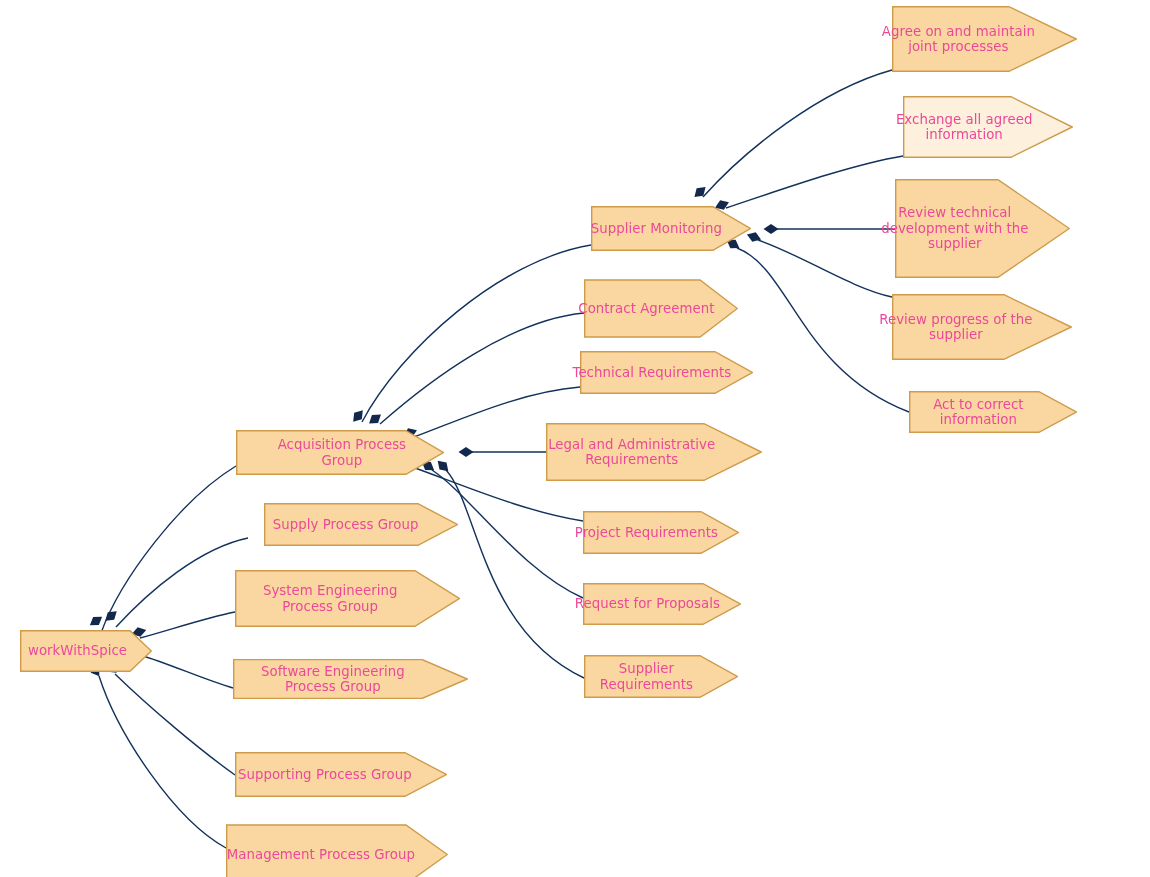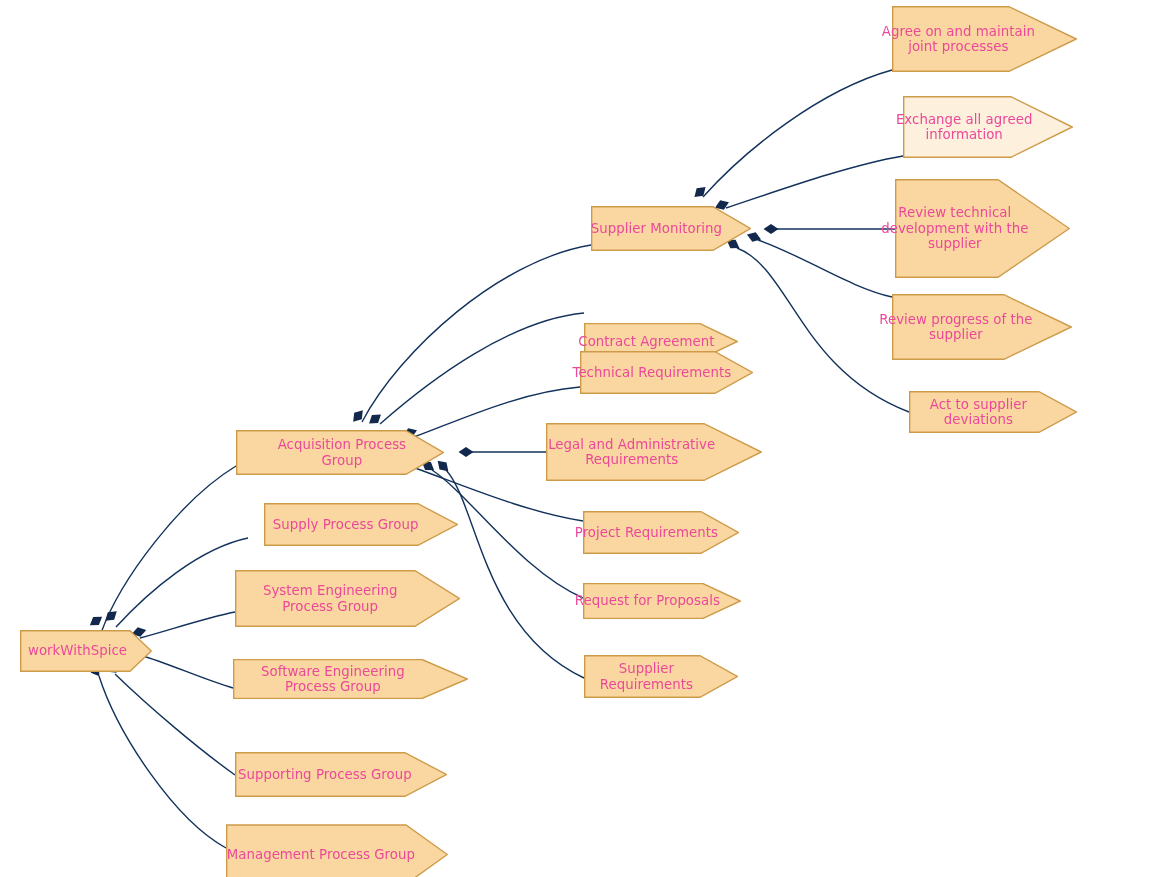--- a/index.html
+++ b/index.html
@@ -184,21 +184,21 @@
           <polygon points="0.7,0.7 180,0.7 221.3,22.5 180,44.3 0.7,44.3" fill="#fad7a0" stroke="#cd9b4a" stroke-width="1.4" stroke-linejoin="miter" vector-effect="non-scaling-stroke"></polygon>
         </svg>
         <span class="node-label" style="transform: translateX(-16.1538px);">Management Process Group</span>
       </div>
       <div class="node" style="left: 591px; top: 206px; width: 160px; height: 45px;">
         <svg class="node-shape" viewBox="0 0 160 45" preserveAspectRatio="none">
           <polygon points="0.7,0.7 122,0.7 159.3,22.5 122,44.3 0.7,44.3" fill="#fad7a0" stroke="#cd9b4a" stroke-width="1.4" stroke-linejoin="miter" vector-effect="non-scaling-stroke"></polygon>
         </svg>
         <span class="node-label" style="transform: translateX(-14.6154px);">Supplier Monitoring</span>
       </div>
-      <div class="node" style="left: 584px; top: 279px; width: 154px; height: 37px; margin-top: 44px;">
+      <div class="node" style="left: 584px; top: 279px; width: 154px; height: 59px;">
         <svg class="node-shape" viewBox="0 0 154 43" preserveAspectRatio="none">
           <polygon points="0.7,0.7 116,0.7 153.3,21.5 116,42.3 0.7,42.3" fill="#fad7a0" stroke="#cd9b4a" stroke-width="1.4" stroke-linejoin="miter" vector-effect="non-scaling-stroke"></polygon>
         </svg>
         <span class="node-label" style="transform: translateX(-14.6154px);">Contract Agreement</span>
       </div>
       <div class="node" style="left: 580px; top: 351px; width: 173px; height: 43px;">
         <svg class="node-shape" viewBox="0 0 173 43" preserveAspectRatio="none">
           <polygon points="0.7,0.7 135,0.7 172.3,21.5 135,42.3 0.7,42.3" fill="#fad7a0" stroke="#cd9b4a" stroke-width="1.4" stroke-linejoin="miter" vector-effect="non-scaling-stroke"></polygon>
         </svg>
         <span class="node-label" style="transform: translateX(-14.6154px);">Technical Requirements</span>
@@ -209,21 +209,21 @@
         </svg>
         <span class="node-label" style="transform: translateX(-14.6154px);">Project Requirements</span>
       </div>
       <div class="node" style="left: 546px; top: 423px; width: 216px; height: 58px;">
         <svg class="node-shape" viewBox="0 0 216 58" preserveAspectRatio="none">
           <polygon points="0.7,0.7 158,0.7 215.3,29 158,57.3 0.7,57.3" fill="#fad7a0" stroke="#cd9b4a" stroke-width="1.4" stroke-linejoin="miter" vector-effect="non-scaling-stroke"></polygon>
         </svg>
         <span class="node-label" style="transform: translateX(-22.3077px);">Legal and Administrative
 Requirements</span>
       </div>
-      <div class="node" style="left: 583px; top: 583px; width: 158px; height: 36px;">
+      <div class="node" style="left: 583px; top: 583px; width: 158px; height: 42px;">
         <svg class="node-shape" viewBox="0 0 158 43" preserveAspectRatio="none">
           <polygon points="0.7,0.7 120,0.7 157.3,21.5 120,42.3 0.7,42.3" fill="#fad7a0" stroke="#cd9b4a" stroke-width="1.4" stroke-linejoin="miter" vector-effect="non-scaling-stroke"></polygon>
         </svg>
         <span class="node-label" style="transform: translateX(-14.6154px);">Request for Proposals</span>
       </div>
       <div class="node" style="left: 584px; top: 655px; width: 154px; height: 43px;">
         <svg class="node-shape" viewBox="0 0 154 43" preserveAspectRatio="none">
           <polygon points="0.7,0.7 116,0.7 153.3,21.5 116,42.3 0.7,42.3" fill="#fad7a0" stroke="#cd9b4a" stroke-width="1.4" stroke-linejoin="miter" vector-effect="non-scaling-stroke"></polygon>
         </svg>
         <span class="node-label" style="transform: translateX(-14.6154px);">Supplier Requirements</span>
@@ -254,17 +254,17 @@
         <svg class="node-shape" viewBox="0 0 180 66" preserveAspectRatio="none">
           <polygon points="0.7,0.7 112,0.7 179.3,33 112,65.3 0.7,65.3" fill="#fad7a0" stroke="#cd9b4a" stroke-width="1.4" stroke-linejoin="miter" vector-effect="non-scaling-stroke"></polygon>
         </svg>
         <span class="node-label" style="transform: translateX(-26.1538px);">Review progress of the
 supplier</span>
       </div>
       <div class="node" style="left: 909px; top: 391px; width: 168px; height: 42px;">
         <svg class="node-shape" viewBox="0 0 168 42" preserveAspectRatio="none">
           <polygon points="0.7,0.7 130,0.7 167.3,21 130,41.3 0.7,41.3" fill="#fad7a0" stroke="#cd9b4a" stroke-width="1.4" stroke-linejoin="miter" vector-effect="non-scaling-stroke"></polygon>
         </svg>
-        <span class="node-label" style="transform: translateX(-14.6154px);">Act to supplier deviations</span>
+        <span class="node-label" style="transform: translateX(-14.6154px);">Act to correct information</span>
       </div>
     </div>
 
 </div>
 
 </body></html>

